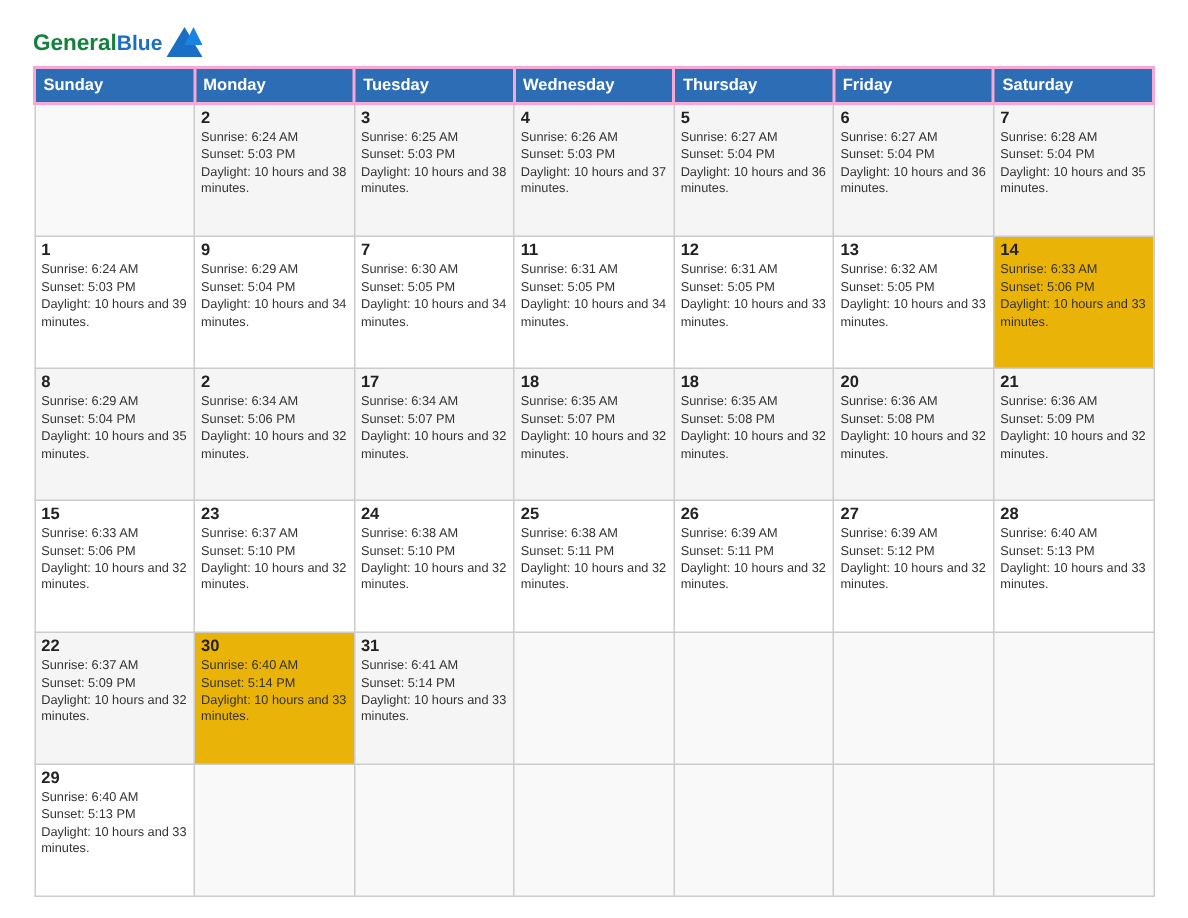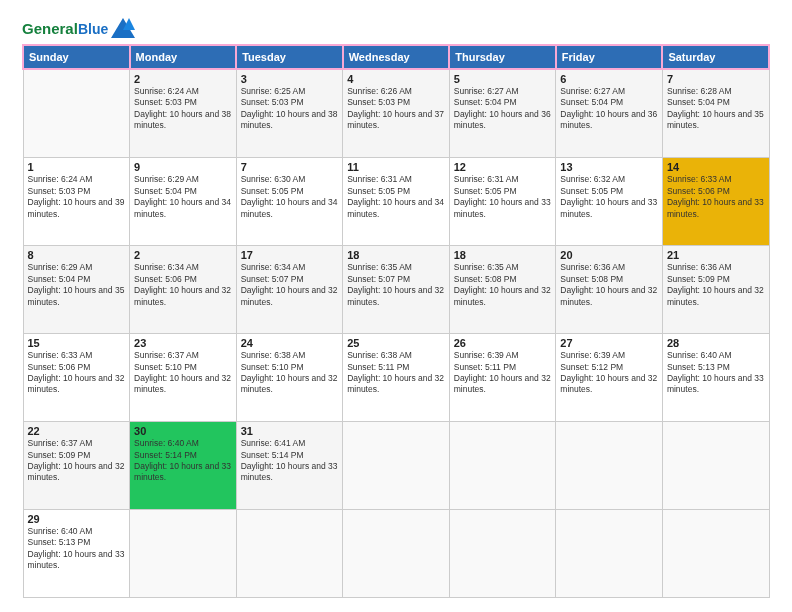--- a/index.html
+++ b/index.html
@@ -235,21 +235,21 @@
           <td style="background: rgb(255, 255, 255);">
             <span class="day-num">28</span>
             <div class="day-info">Sunrise: 6:40 AM<br>Sunset: 5:13 PM<br>Daylight: 10 hours and 33 minutes.</div>
           </td>
         </tr>
         <tr>
           <td style="background: rgb(245, 245, 245);">
             <span class="day-num">22</span>
             <div class="day-info">Sunrise: 6:37 AM<br>Sunset: 5:09 PM<br>Daylight: 10 hours and 32 minutes.</div>
           </td>
-          <td style="background: #22c55e;">
+          <td style="background: #eab308;">
             <span class="day-num">30</span>
             <div class="day-info">Sunrise: 6:40 AM<br>Sunset: 5:14 PM<br>Daylight: 10 hours and 33 minutes.</div>
           </td>
           <td style="background: rgb(245, 245, 245);">
             <span class="day-num">31</span>
             <div class="day-info">Sunrise: 6:41 AM<br>Sunset: 5:14 PM<br>Daylight: 10 hours and 33 minutes.</div>
           </td>
           <td class="empty-cell" style="background: rgb(245, 245, 245);"></td>
           <td class="empty-cell" style="background: rgb(245, 245, 245);"></td>
           <td class="empty-cell" style="background: rgb(245, 245, 245);"></td>

